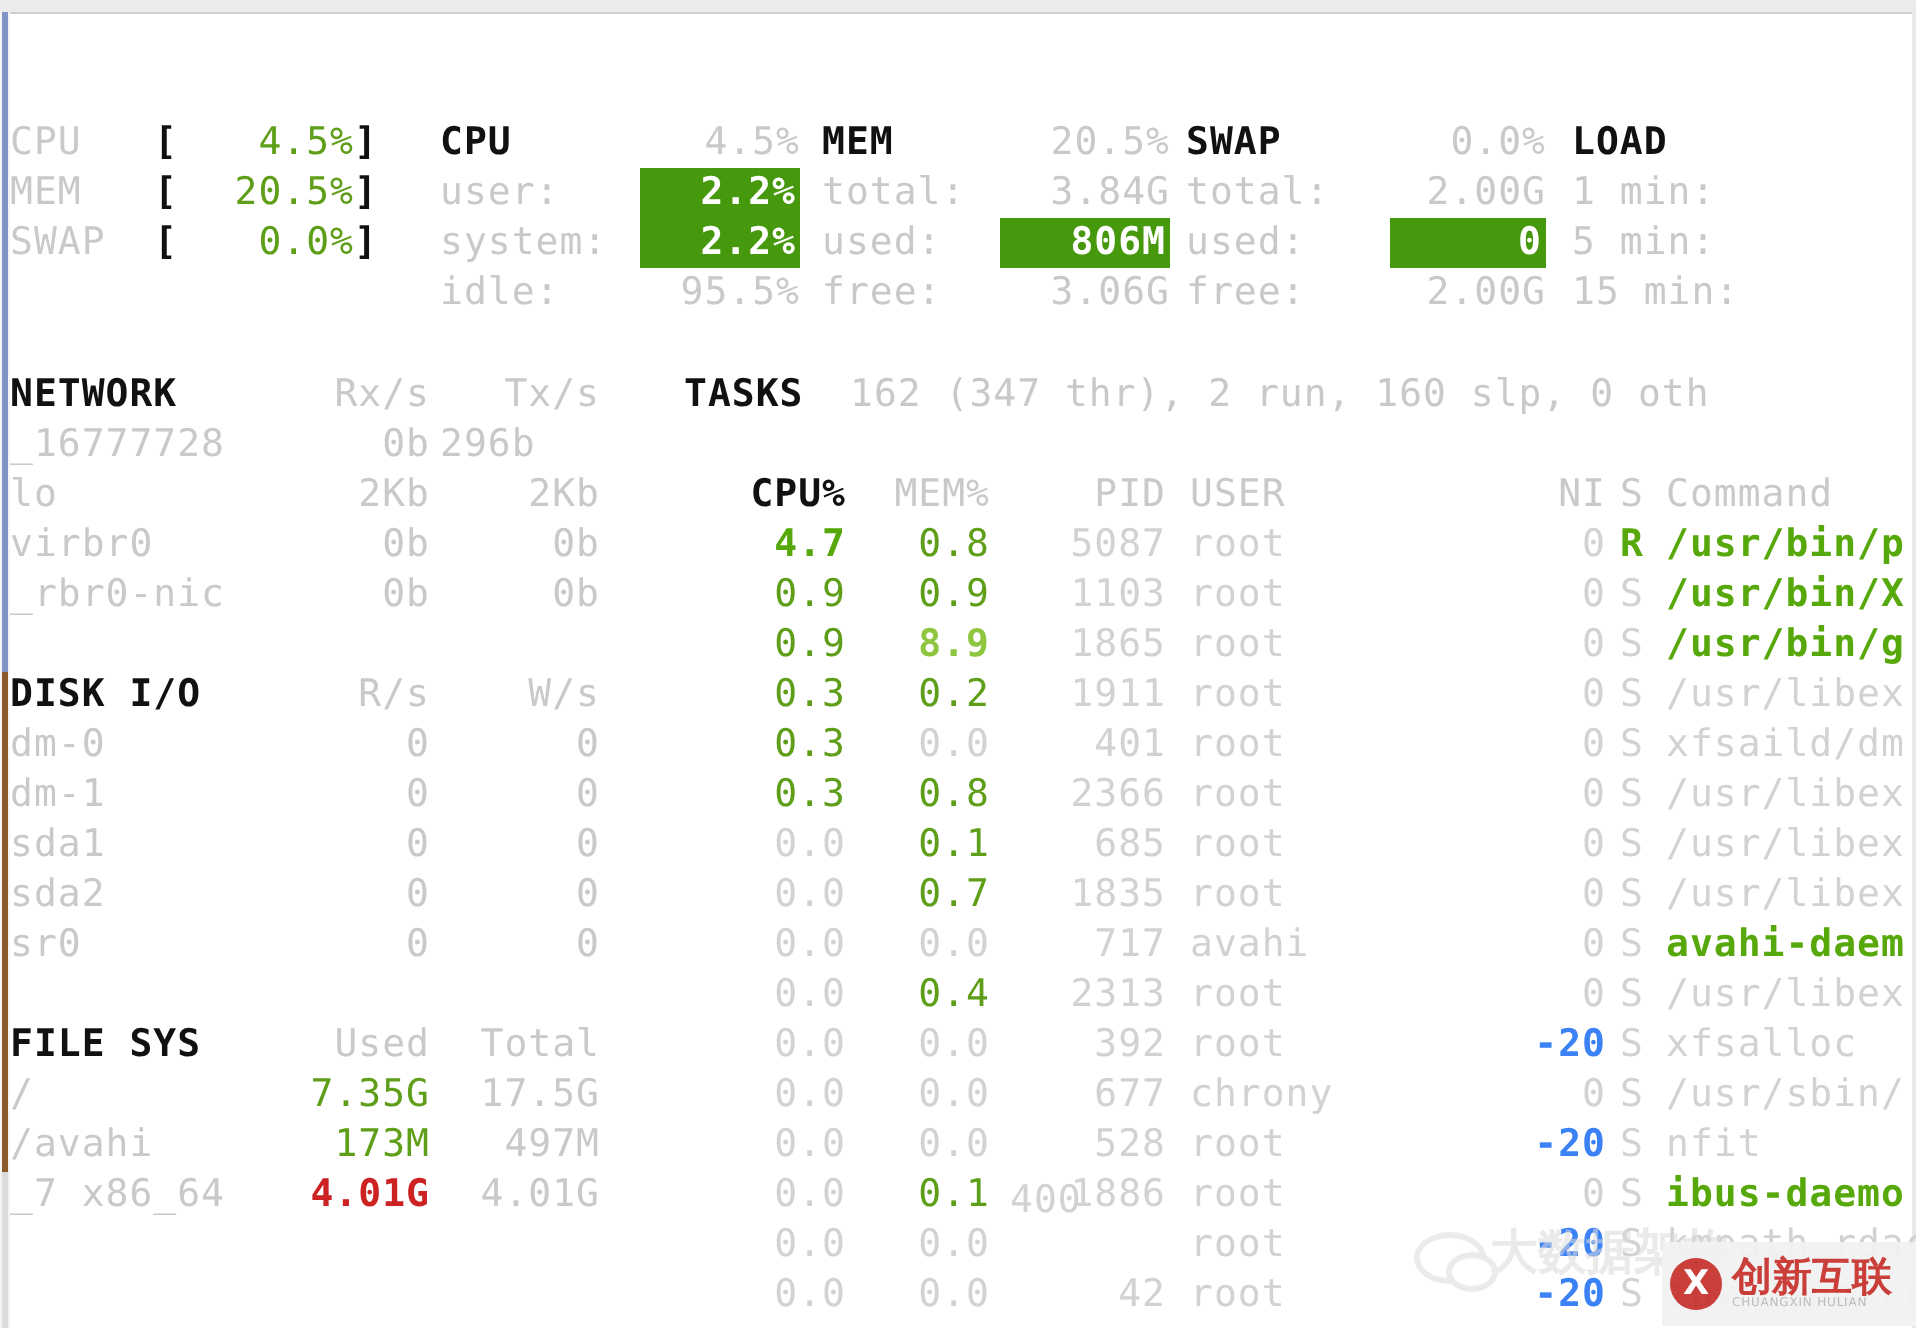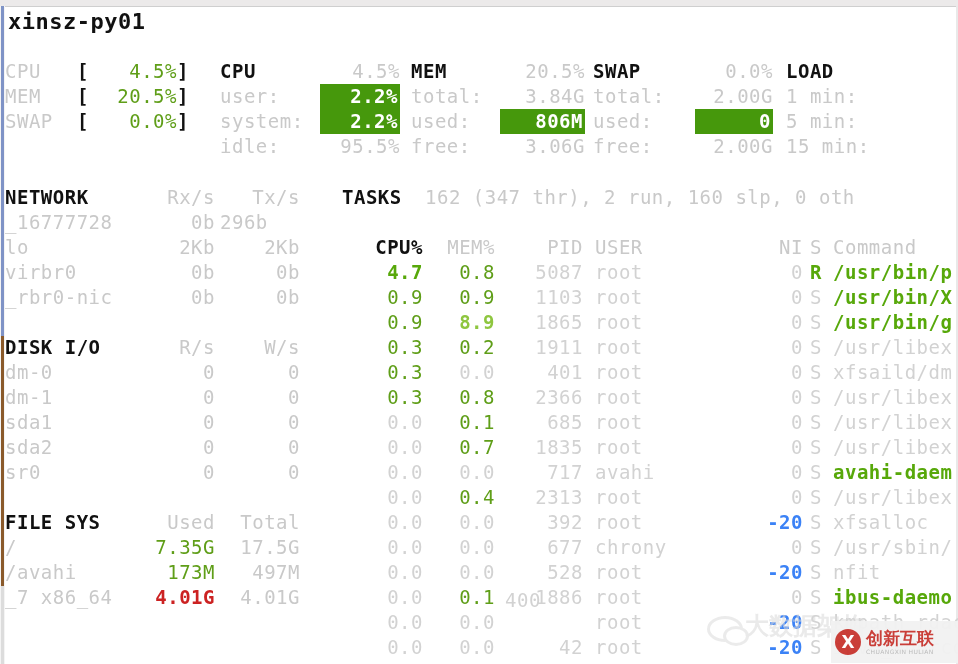--- a/index.html
+++ b/index.html
@@ -36,38 +36,37 @@
 
   .hl{background:#46980c;color:#ffffff;font-weight:bold;}
 
   
   .wm1{position:absolute;left:700px;top:600px;width:180px;height:44px;pointer-events:none;opacity:.55;}
   .wm1 .cn{position:absolute;left:40px;top:4px;font-family:"DejaVu Sans","Liberation Sans",sans-serif;font-size:24px;font-weight:bold;color:#d9d9d9;white-space:nowrap;}
   .wm1 .bub{position:absolute;left:2px;top:10px;width:30px;height:20px;border-radius:50%;border:3px solid #dcdcdc;}
   .wm1 .bub2{position:absolute;left:18px;top:20px;width:20px;height:14px;border-radius:50%;border:3px solid #dcdcdc;background:#fff;}
   .wm2{position:absolute;left:826px;top:615px;width:130px;height:42px;background:#f2f2f2;display:flex;align-items:center;gap:5px;padding-left:4px;box-sizing:border-box;opacity:.95;}
   .wm2 .badge{width:26px;height:26px;border-radius:50%;background:#c8352f;color:#fff;font-family:"DejaVu Sans","Liberation Sans",sans-serif;font-size:17px;font-weight:bold;display:flex;align-items:center;justify-content:center;}
-  .wm2 .w2t{font-family:"DejaVu Sans","Liberation Sans",sans-serif;font-size:17px;font-weight:bold;color:#c8352f;line-height:19px;}
+  .wm2 .w2t{font-family:"DejaVu Sans","Liberation Sans",sans-serif;font-size:20px;font-weight:bold;color:#c8352f;line-height:19px;}
   .wm2 .w2s{font-family:"DejaVu Sans","Liberation Sans",sans-serif;font-size:6px;color:#b9b9b9;line-height:7px;letter-spacing:.4px;}
 </style>
 </head>
 <body>
 
 <div id="screen">
 
   <div class="topstrip"></div>
   <div class="leftrail"></div>
   <div class="rail-blue"></div>
   <div class="rail-brown"></div>
   <div class="rail-gray"></div>
   <div class="rightstrip"></div>
 
   <div class="stage">
 
-    <div class="title">xinsz-py01</div>
 
     <div id="quicklook">
         <div class="t dim" style="left: 0px; top: 56px;">CPU</div>
         <div class="t hdr" style="left: 72px; top: 56px;">[</div>
         <div class="t grn" style="left: 88px; top: 56px; width: 84px; text-align: right;">4.5%</div>
         <div class="t hdr" style="left: 172px; top: 56px;">]</div>
         <div class="t dim" style="left: 0px; top: 81px;">MEM</div>
         <div class="t hdr" style="left: 72px; top: 81px;">[</div>
         <div class="t grn" style="left: 88px; top: 81px; width: 84px; text-align: right;">20.5%</div>
         <div class="t hdr" style="left: 172px; top: 81px;">]</div>

